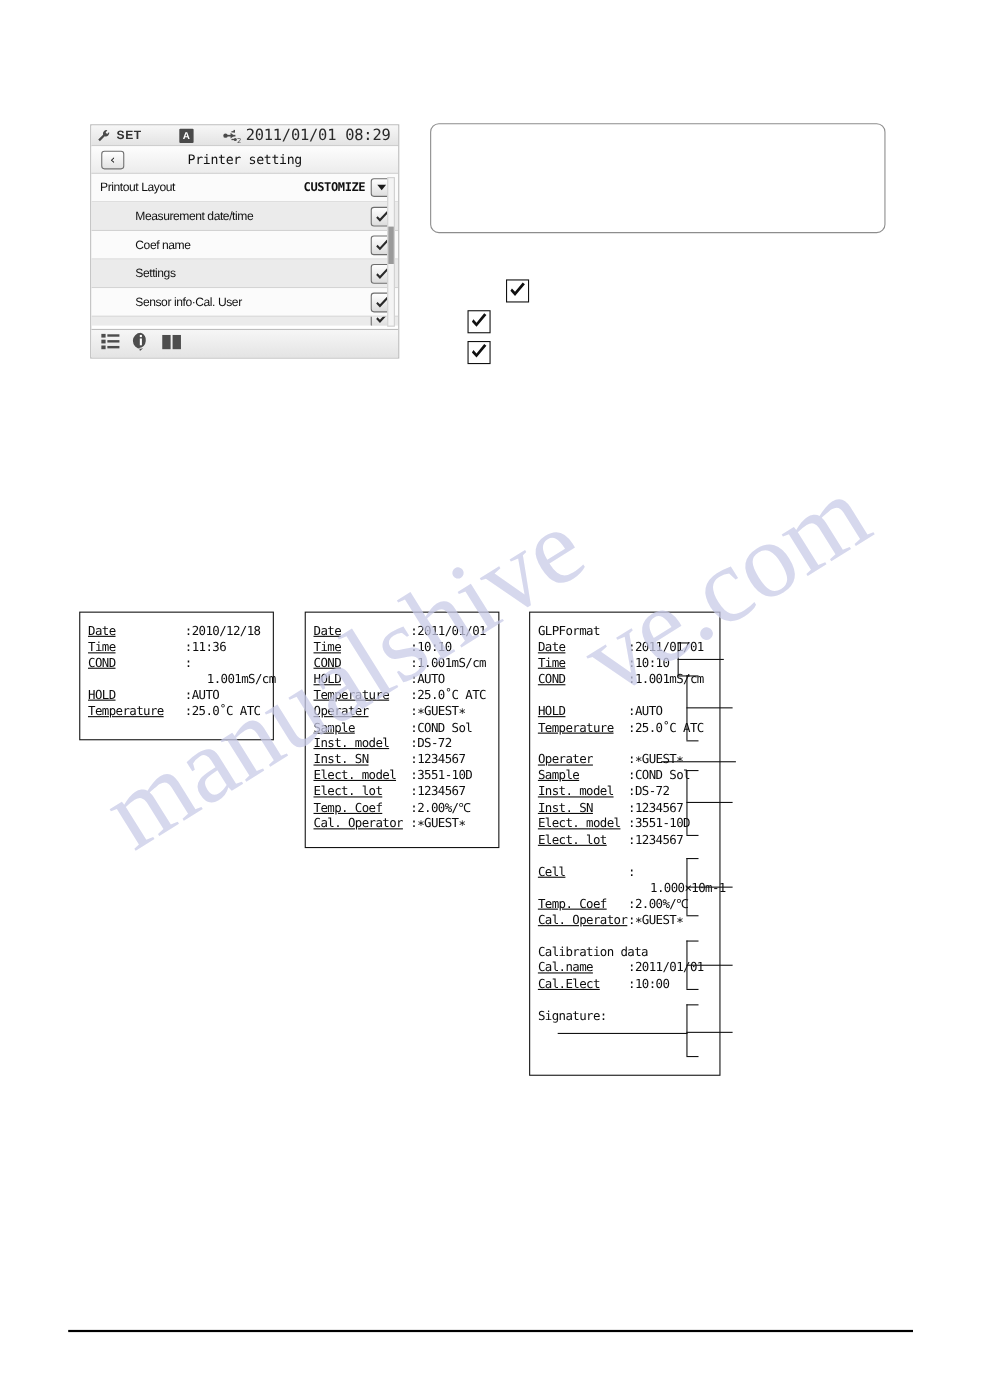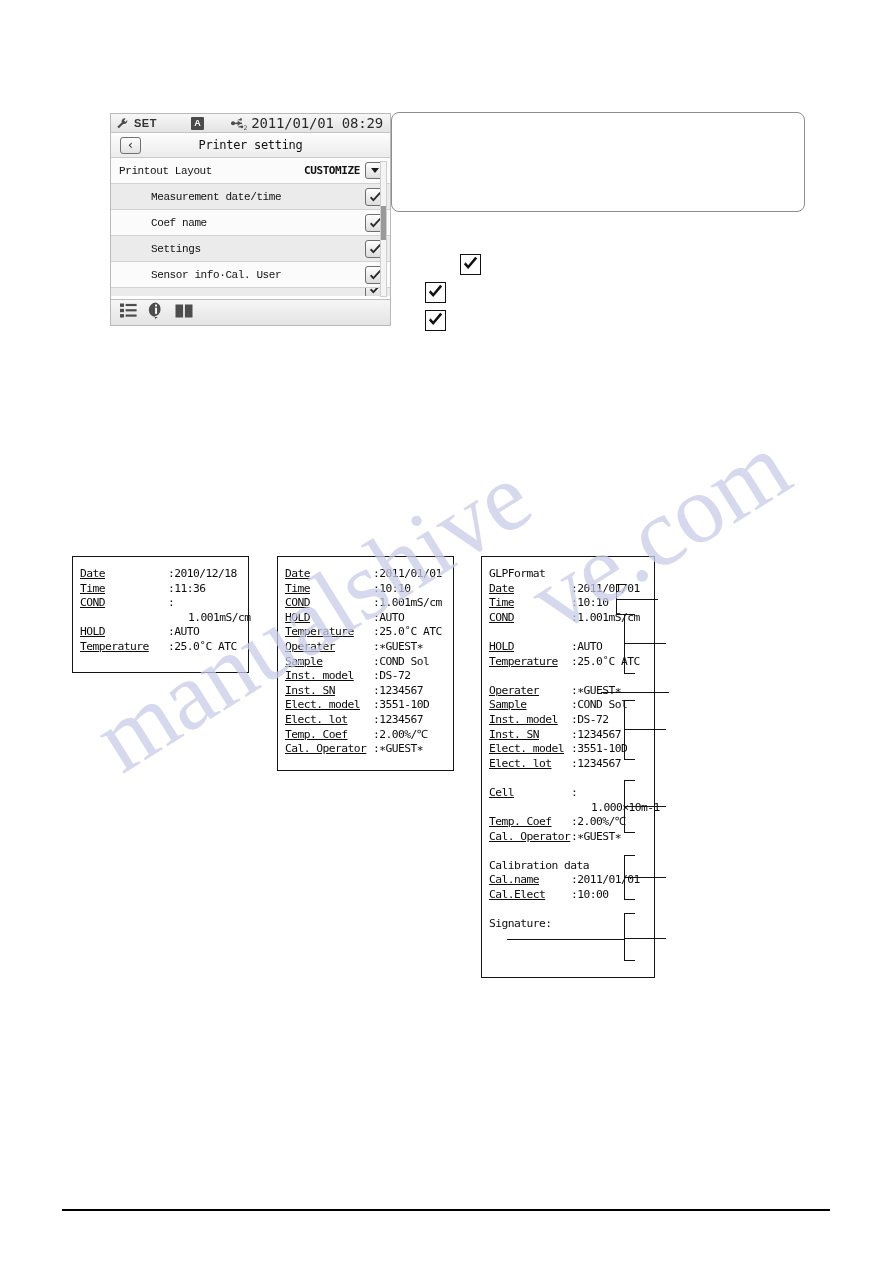--- a/index.html
+++ b/index.html
@@ -40,21 +40,21 @@
   .wm-b {
     left: 510px; top: 560px;
     font-size: 97px;
     transform: rotate(-32deg);
     transform-origin: 0 0;
   }
 
   
   .device {
     position: absolute;
-    left: 110px;
+    left: 82px;
     top: 113px;
     width: 281px;
     height: 213px;
     background: #ffffff;
     border: 1px solid #b9b9b9;
     box-sizing: border-box;
     font-family: "DejaVu Sans Mono", monospace;
     overflow: hidden;
     z-index: 2;
   }
@@ -147,21 +147,21 @@
     height: 26px;
     display: flex;
     align-items: center;
     border-bottom: 1px solid #d2d2d2;
     box-sizing: border-box;
     padding-right: 6px;
   }
   .dev-row.shaded { background: #ebebeb; }
   .dev-row.plain  { background: #fbfbfb; }
   .dev-row .r-label {
-    font-family: Liberation Mono, monospace;
+    font-family: Liberation Sans, sans-serif;
     font-size: 11px;
     color: #111;
     letter-spacing: -0.4px;
     white-space: nowrap;
   }
   .dev-row.lvl0 .r-label { padding-left: 8px; }
   .dev-row.lvl1 .r-label { padding-left: 40px; }
   .r-value {
     margin-left: auto;
     font-family: "DejaVu Sans Mono", monospace;

